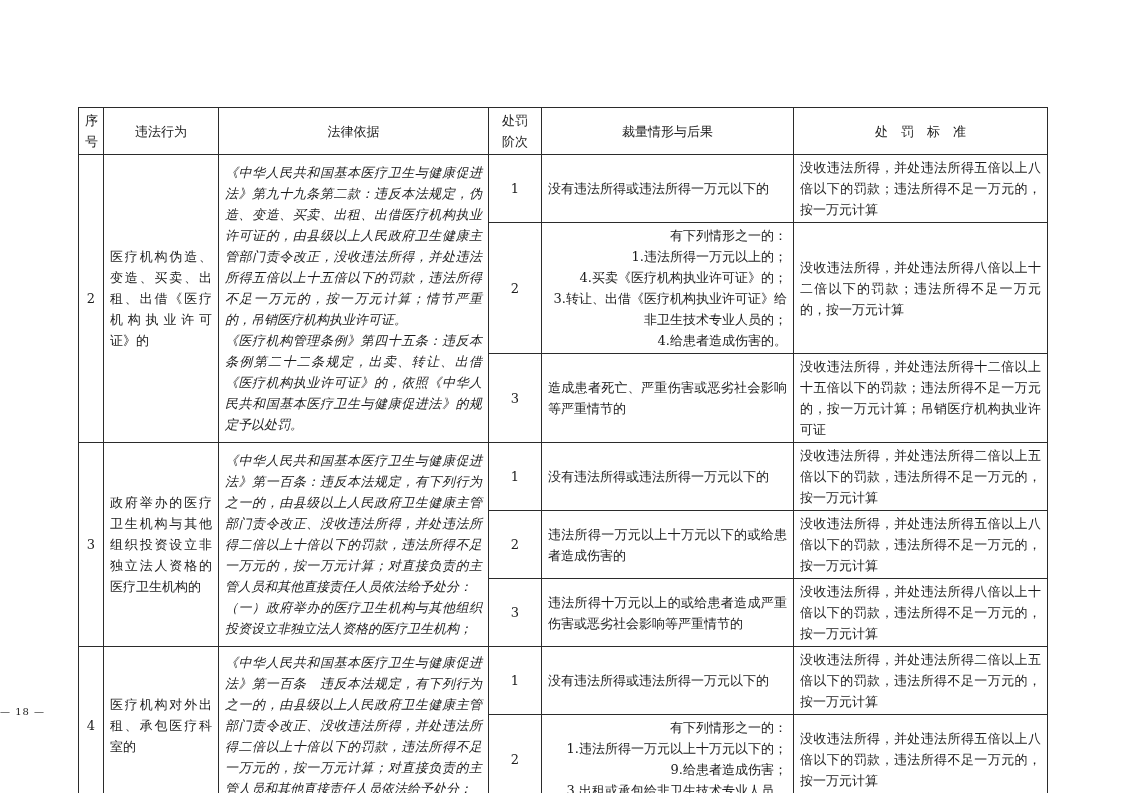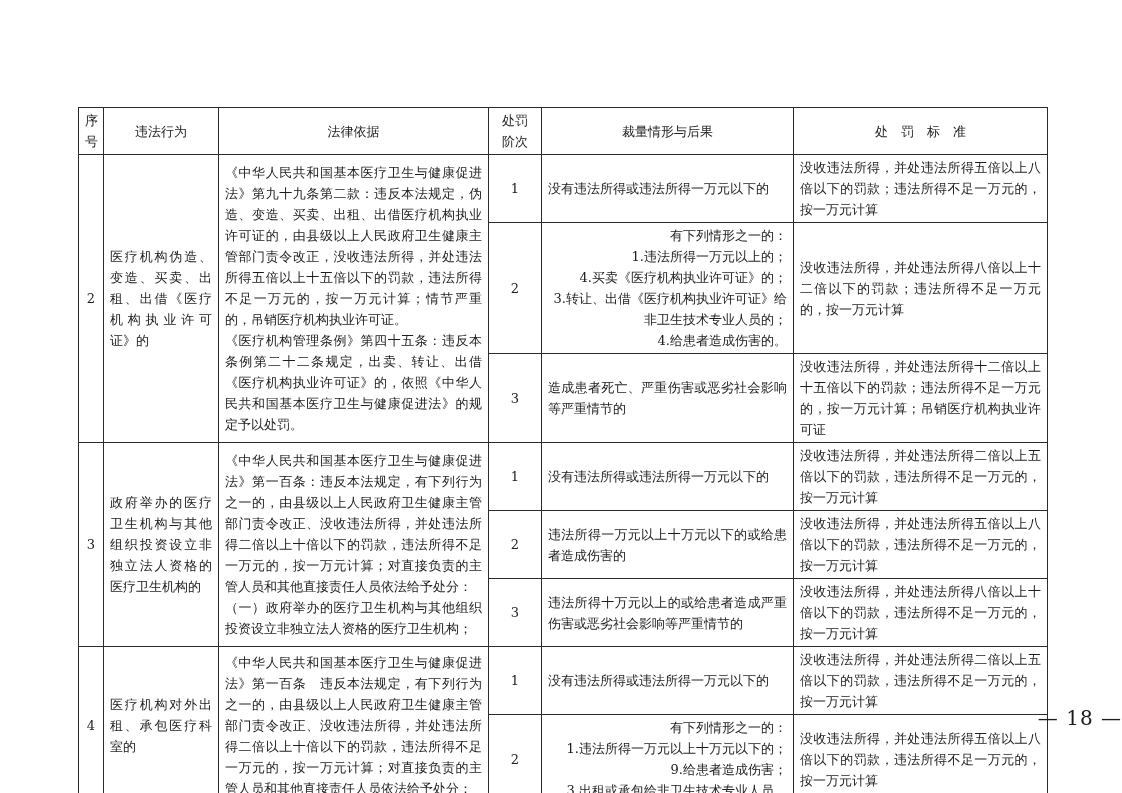--- a/index.html
+++ b/index.html
@@ -37,34 +37,34 @@
   col.c-seq      { width: 25px; }
   col.c-behavior { width: 115px; }
   col.c-legal    { width: 270px; }
   col.c-level    { width: 53px; }
   col.c-situ     { width: 252px; }
   col.c-std      { width: 254px; }
 
   .th-cell { text-align: center; padding: 2px 2px; }
   .seq-cell, .level-cell { text-align: center; padding: 2px 2px; }
   .behavior-cell { text-align: justify; padding: 4px 9px; margin-top: 43px; }
-  .legal-cell { vertical-align: top; text-align: justify; padding: 5px 10px 4px 10px; }
+  .legal-cell { vertical-align: top; text-align: justify; padding: 5px 10px 4px 10px; font-style: italic; }
   .situ-cell { text-align: justify; padding: 4px 12px 4px 12px; }
   .std-cell  { text-align: justify; padding: 4px 9px; }
   .legal-cell .para { text-align: justify; }
   .legal-cell .para.gap-before { }
   .situ-line { text-align: right; }
 
   .page-number {
     position: absolute;
     top: 706px;
     left: 0;
     width: 100%;
-    text-align: right;
-    font-size: 20px;
+    text-align: left;
+    font-size: 10px;
     letter-spacing: 1px;
   }
 </style>
 </head>
 <body>
 
 <div class="page">
 
   <table class="doc-table">
     <colgroup>

